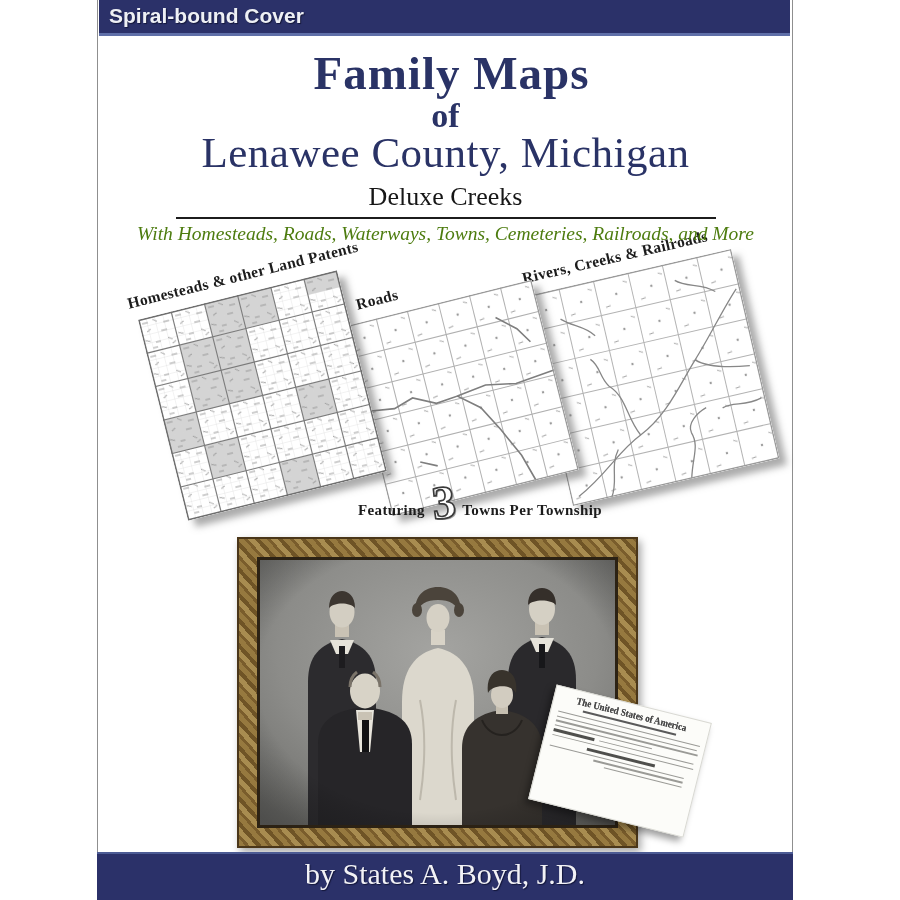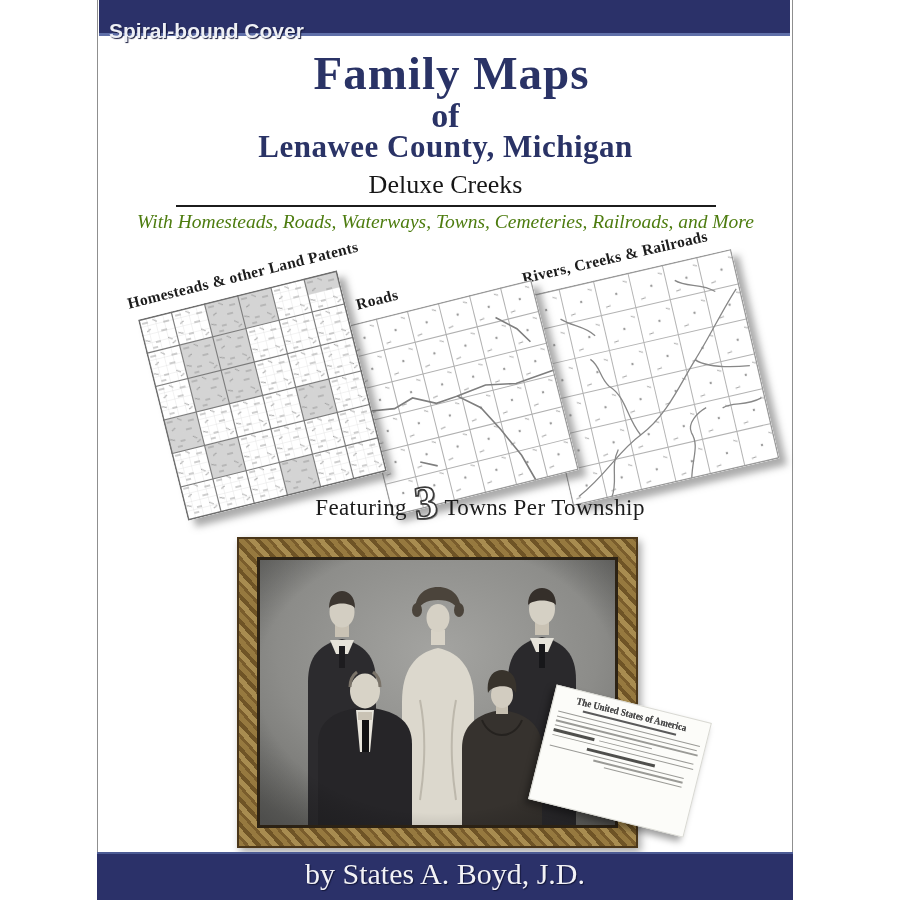--- a/index.html
+++ b/index.html
@@ -7,49 +7,49 @@
           font-family:"Liberation Serif",serif;}
 
   
   .edge{position:absolute;top:0;width:1px;height:900px;background:#8f8f8f;z-index:1;}
   .edge.left{left:97px;}
   .edge.right{left:792px;}
 
   
   .binding-bar{position:absolute;left:99px;top:0;width:691px;height:33px;background:#2b3169;
                border-bottom:3px solid #5f6fa8;z-index:10;}
-  .binding-bar span{display:block;padding:19px 0 0 10px;color:#eef0f5;
+  .binding-bar span{display:block;padding:4px 0 0 10px;color:#eef0f5;
                font-family:"Liberation Sans",sans-serif;font-weight:bold;font-size:21px;
                text-shadow:1px 1px 1px #14173a;}
 
   
   .title-block{position:absolute;left:99px;top:50px;width:693px;text-align:center;z-index:4;color:#2a3366;}
   .t1{font-size:47px;font-weight:bold;line-height:1.0;letter-spacing:1px;padding-left:12px;}
   .t-of{font-size:34px;font-weight:bold;line-height:1.0;margin-top:2px;}
-  .t2{font-size:31px;font-weight:bold;line-height:1.0;margin-top:-2px;letter-spacing:0.5px;}
+  .t2{font-size:43px;font-weight:normal;line-height:1.0;margin-top:-2px;letter-spacing:0.5px;}
   .t-edition{font-size:26px;color:#161616;margin-top:10px;line-height:1.0;}
   .t-rule{width:540px;height:2px;background:#1c1c1c;margin:7px auto 4px auto;}
   .t-sub{font-size:19.5px;font-style:italic;color:#4d7c0f;line-height:1.1;}
 
   
   .tmap{position:absolute;background:#ffffff;box-shadow:6px 8px 7px rgba(90,90,90,0.5);}
   .tmap svg{display:block;}
   .map-label{position:absolute;top:-27px;white-space:nowrap;font-weight:bold;font-size:15.5px;
              color:#1c1c1c;letter-spacing:0.3px;}
   #map1{left:160px;top:292px;width:205px;height:207px;transform:rotate(-14deg);z-index:5;}
   #map2{left:366px;top:300px;width:192px;height:196px;transform:rotate(-14deg);z-index:4;}
   #map3{left:546px;top:270px;width:212px;height:215px;transform:rotate(-13deg);z-index:3;}
   #map1 .map-label{left:-6px;}
   #map2 .map-label{left:16px;}
   #map3 .map-label{left:2px;}
 
   
   .featuring{position:absolute;left:250px;top:481px;width:460px;z-index:6;
              display:flex;justify-content:center;align-items:baseline;color:#1c1c1c;}
-  .featuring .f-txt{font-size:23px;font-weight:normal;letter-spacing:0.4px;}
+  .featuring .f-txt{font-size:15px;font-weight:bold;letter-spacing:0.4px;}
   .featuring .f-num{font-size:47px;font-weight:bold;line-height:0.8;margin:0 7px;color:#ffffff;
              -webkit-text-stroke:1.7px #3a3a3a;text-shadow:1.5px 1.5px 0 #aaaaaa;
              display:inline-block;transform:rotate(-6deg);position:relative;top:3px;}
 
   
   .photo-frame{position:absolute;left:237px;top:537px;width:401px;height:311px;box-sizing:border-box;
       z-index:7;border:2px solid #4a3619;
       background:repeating-linear-gradient(48deg,#96793f 0 5px,#7a5d2c 5px 8px,#a88c50 8px 13px,#6f5426 13px 17px);
       box-shadow:3px 4px 8px rgba(0,0,0,0.35);padding:18px;}
   .photo-inner{width:100%;height:100%;box-sizing:border-box;border:3px solid #2c2214;background:#8b8b88;}

